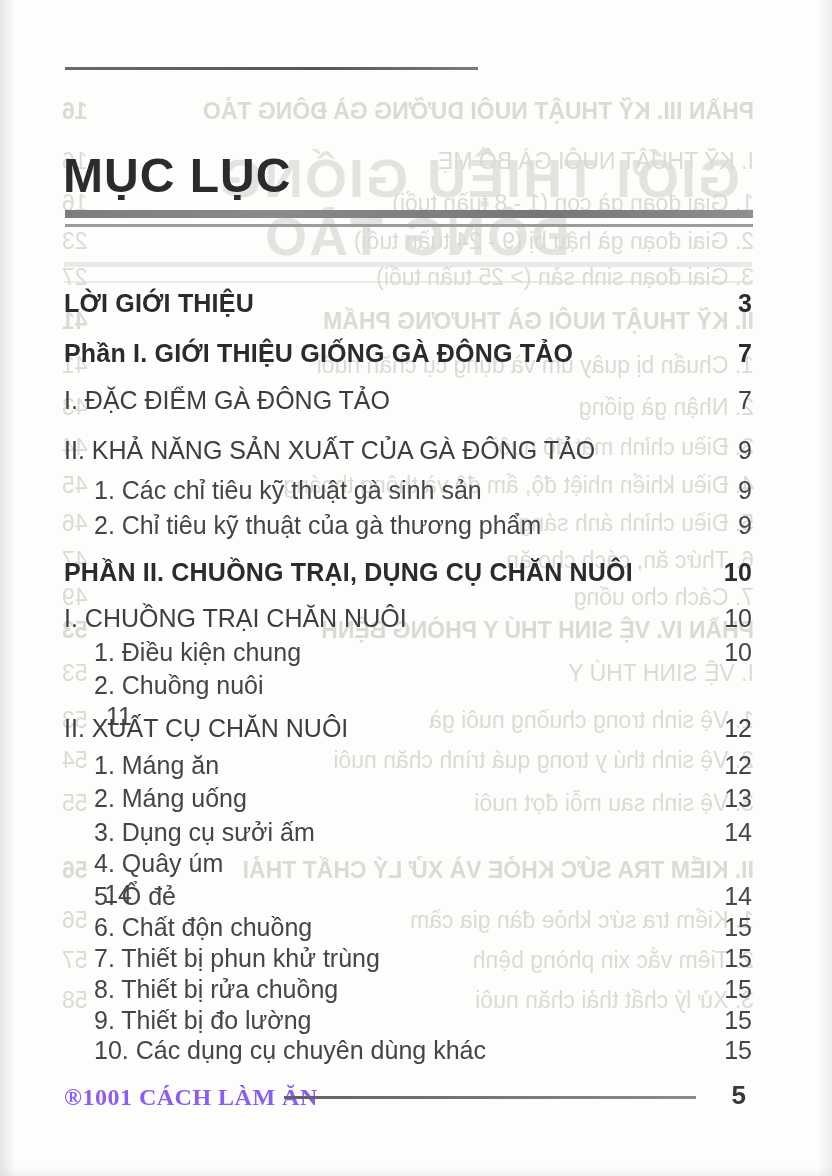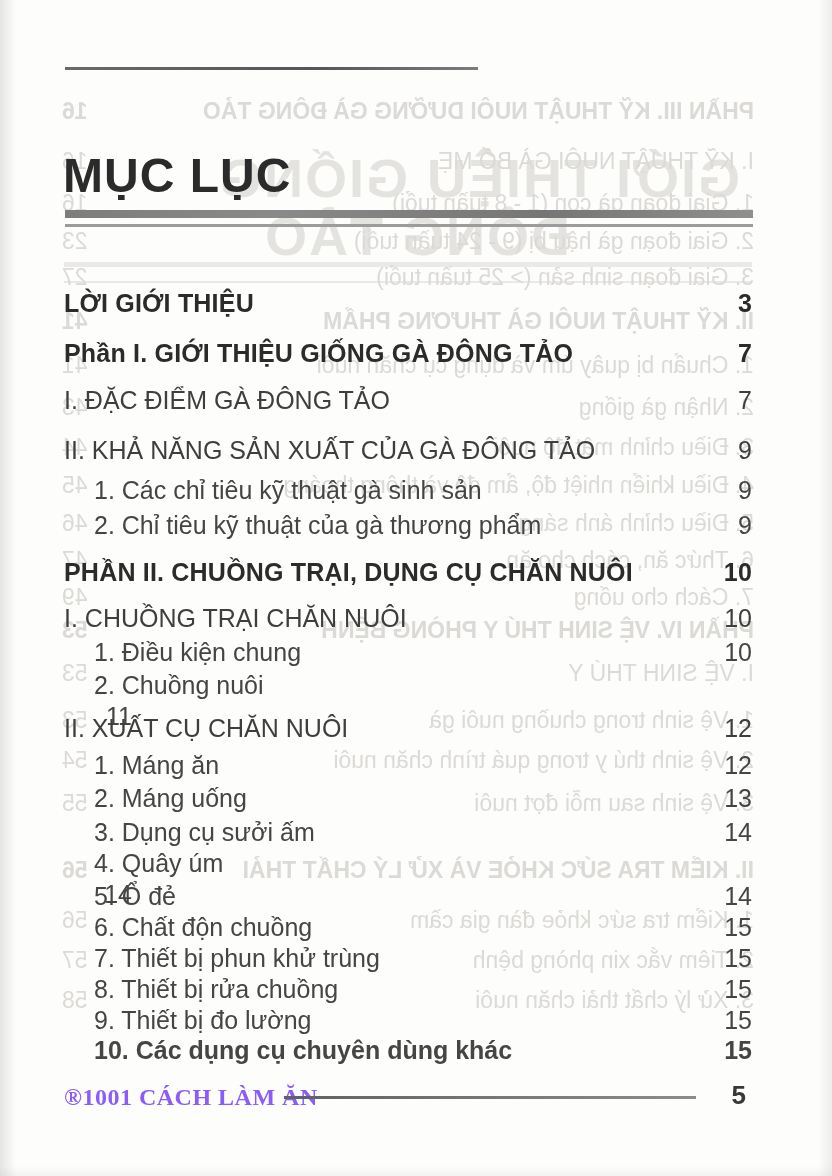--- a/index.html
+++ b/index.html
@@ -304,21 +304,21 @@
           <span class="pg">15</span>
         </div>
         <div class="toc-row item" style="top: 974px;">
           <span class="lbl">8. Thiết bị rửa chuồng</span>
           <span class="pg">15</span>
         </div>
         <div class="toc-row item" style="top: 1005px;">
           <span class="lbl">9. Thiết bị đo lường</span>
           <span class="pg">15</span>
         </div>
-        <div class="toc-row item" style="top: 1035px; font-weight: bold;">
+        <div class="toc-row item" style="top: 1035px;">
           <span class="lbl">10. Các dụng cụ chuyên dùng khác</span>
           <span class="pg">15</span>
         </div>
       </div>
 
     <div class="footer-imprint">®1001 CÁCH LÀM ĂN</div>
     <div class="footer-rule"></div>
     <div class="footer-pagenum">5</div>
 
   </div>

